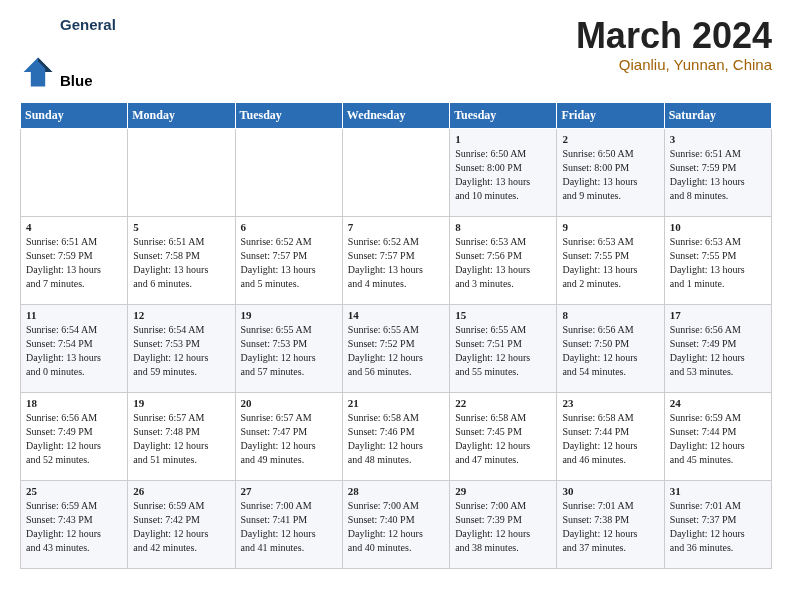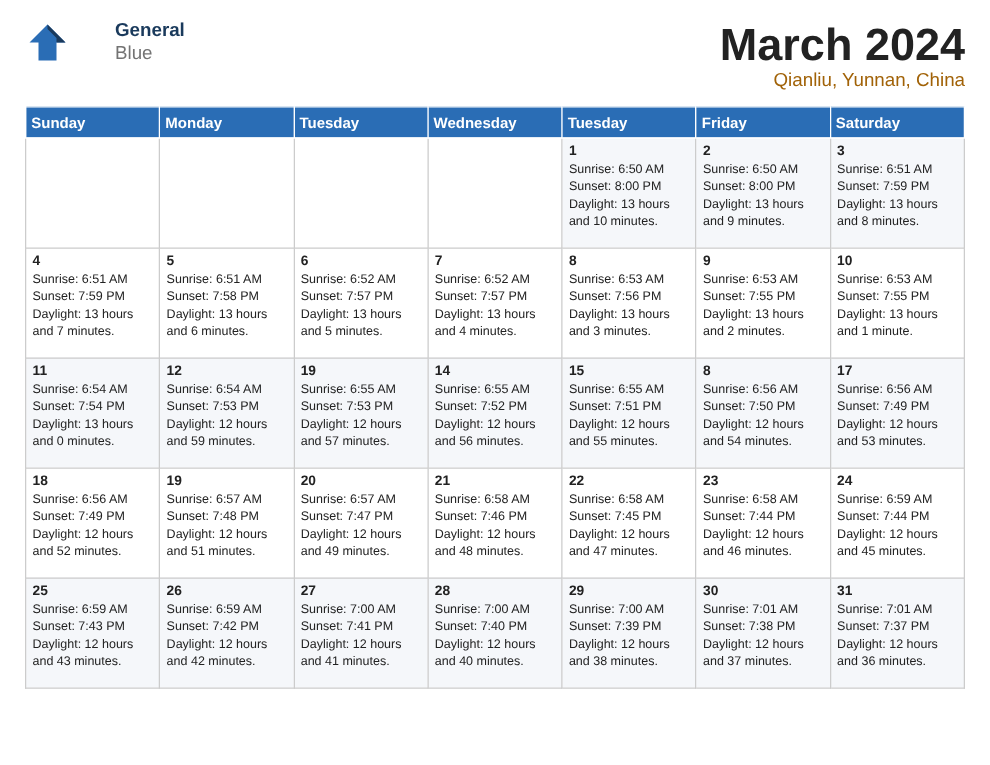--- a/index.html
+++ b/index.html
@@ -15,21 +15,20 @@
     }
     .header {
       display: flex;
       justify-content: space-between;
       align-items: flex-start;
       margin-bottom: 12px;
     }
     .logo {
       display: flex;
       align-items: flex-end;
-      gap: 32px;
     }
     .logo-icon {
       width: 36px;
       height: 36px;
       margin-right: 4px;
     }
     .title-block {
       text-align: right;
     }
     .month-title {
@@ -39,20 +38,21 @@
       line-height: 1.1;
     }
     .location {
       font-size: 15px;
       color: #a16207;
     }
     table {
       width: 100%;
       border-collapse: collapse;
       table-layout: fixed;
+      font-family: Liberation Serif, serif;
     }
     thead tr th {
       background: #2a6db5;
       color: #fff;
       font-size: 12px;
       font-weight: bold;
       padding: 5px 4px;
       text-align: left;
       border: 1px solid #fff;
     }
@@ -91,21 +91,21 @@
     <div class="logo">
       <svg class="logo-icon" viewBox="0 0 40 40">
 
         <rect x="0" y="0" width="40" height="40" fill="white"></rect>
 
         <polygon points="20,4 36,20 28,20 28,36 12,36 12,20 4,20" fill="#2a6db5"></polygon>
         <polygon points="20,4 36,20 28,20 28,16 20,8" fill="#1a3a5c"></polygon>
       </svg>
       <div>
         <div style="font-size:15px;font-weight:bold;color:#1a3a5c;line-height:1.2;">General</div>
-        <div style="font-size:15px;font-weight:normal;color:#737373;line-height:1.2;">Blue</div>
+        <div style="font-size:15px;font-weight:bold;color:#000000;line-height:1.2;margin-top:38px;">Blue</div>
       </div>
     </div>
     <div class="title-block">
       <div class="month-title">March 2024</div>
       <div class="location">Qianliu, Yunnan, China</div>
     </div>
   </div>
 
   <table>
     <thead>

